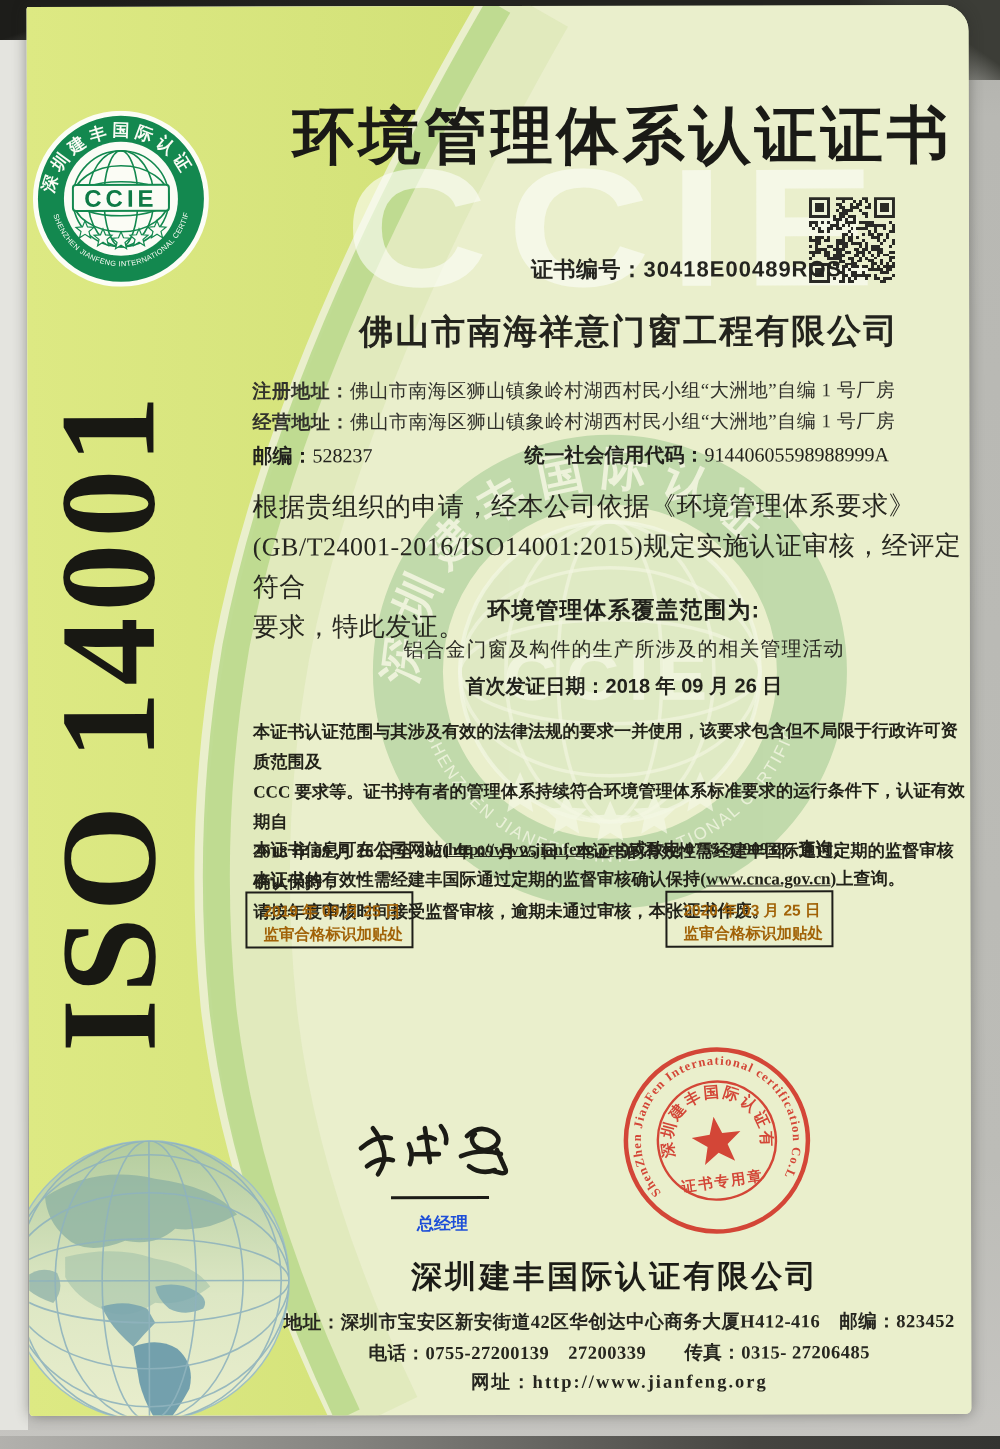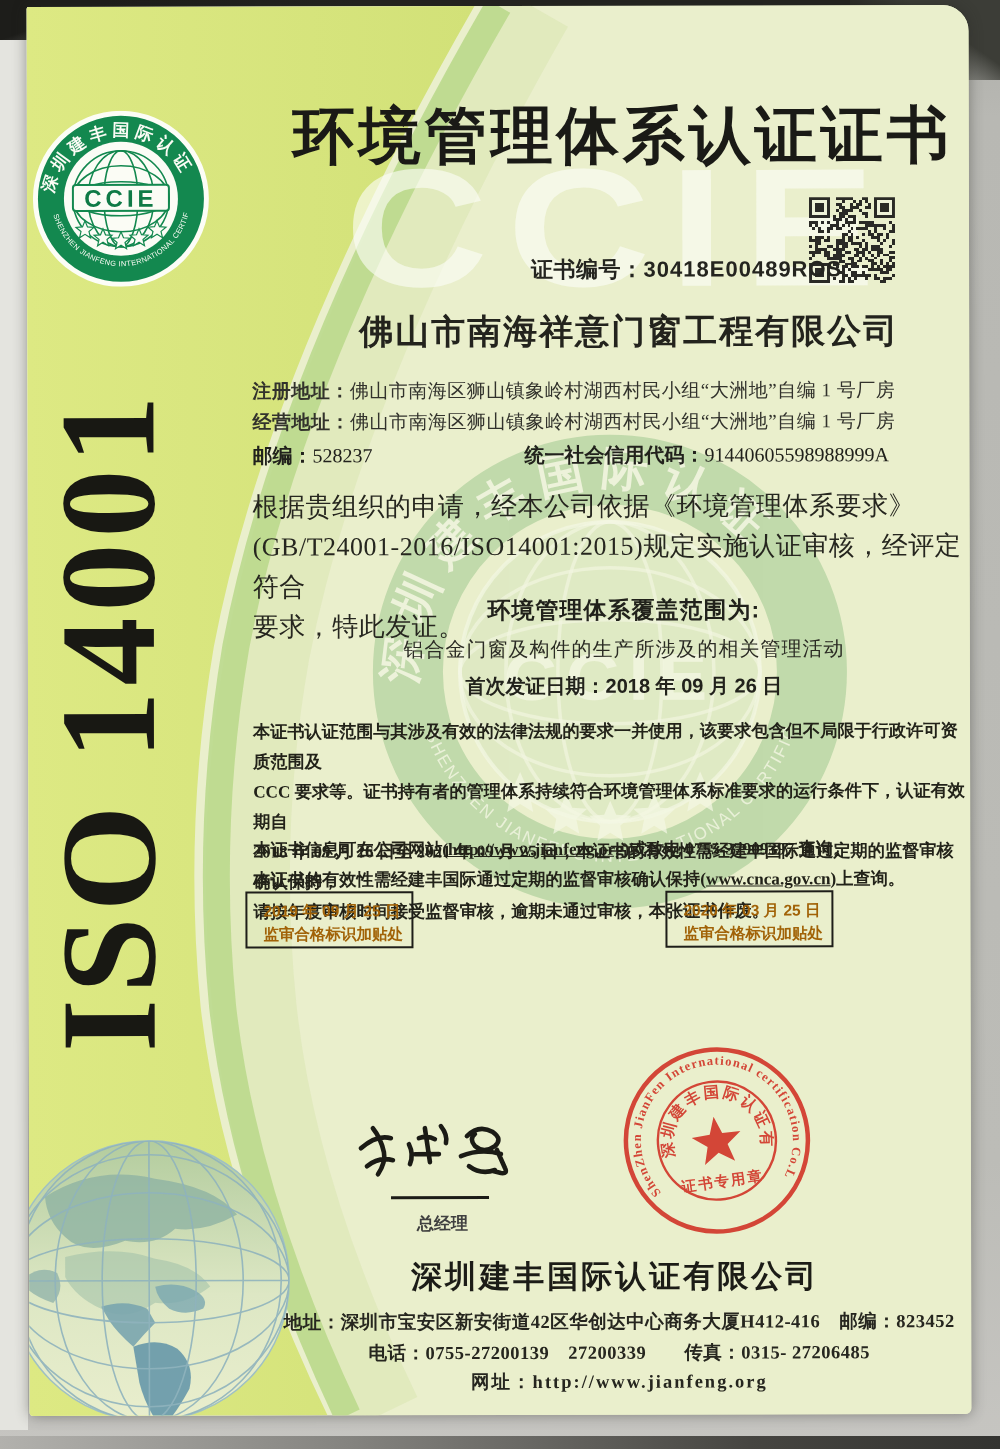--- a/index.html
+++ b/index.html
@@ -88,21 +88,21 @@
   }
   .qline{position:absolute;left:225px;z-index:2;font-size:17.2px;font-weight:600;color:#222219;}
   .qline .url{font-weight:bold;text-decoration:underline;}
   .audit-box{
     position:absolute;top:885px;width:168px;height:57px;z-index:2;
     border:2px solid #1e1e19;box-sizing:border-box;padding:6px 0 0 16px;
     font-family:"Liberation Sans","DejaVu Sans",sans-serif;
     font-weight:bold;font-size:15.5px;line-height:23px;color:#a16207;
   }
   .sig-line{position:absolute;left:362px;top:1190px;width:98px;height:3px;background:#1c1c17;z-index:2;}
-  .sig-role{position:absolute;left:388px;top:1206px;z-index:2;font-size:17px;font-weight:600;color:#404040;}
+  .sig-role{position:absolute;left:388px;top:1206px;z-index:2;font-size:17px;font-weight:600;color:#1d4ed8;}
   .issuer{
     position:absolute;left:236px;top:1250px;width:700px;z-index:2;text-align:center;
     font-family:"Liberation Sans","DejaVu Sans",sans-serif;
     font-weight:900;font-size:31px;letter-spacing:3px;color:#1c1c17;
   }
   .fline{
     position:absolute;left:240px;width:700px;z-index:2;text-align:center;
     font-weight:bold;font-size:18.5px;color:#26261f;letter-spacing:.5px;
   }
   .seal{position:absolute;left:588px;top:1035px;width:200px;height:200px;z-index:3;opacity:.93;}

